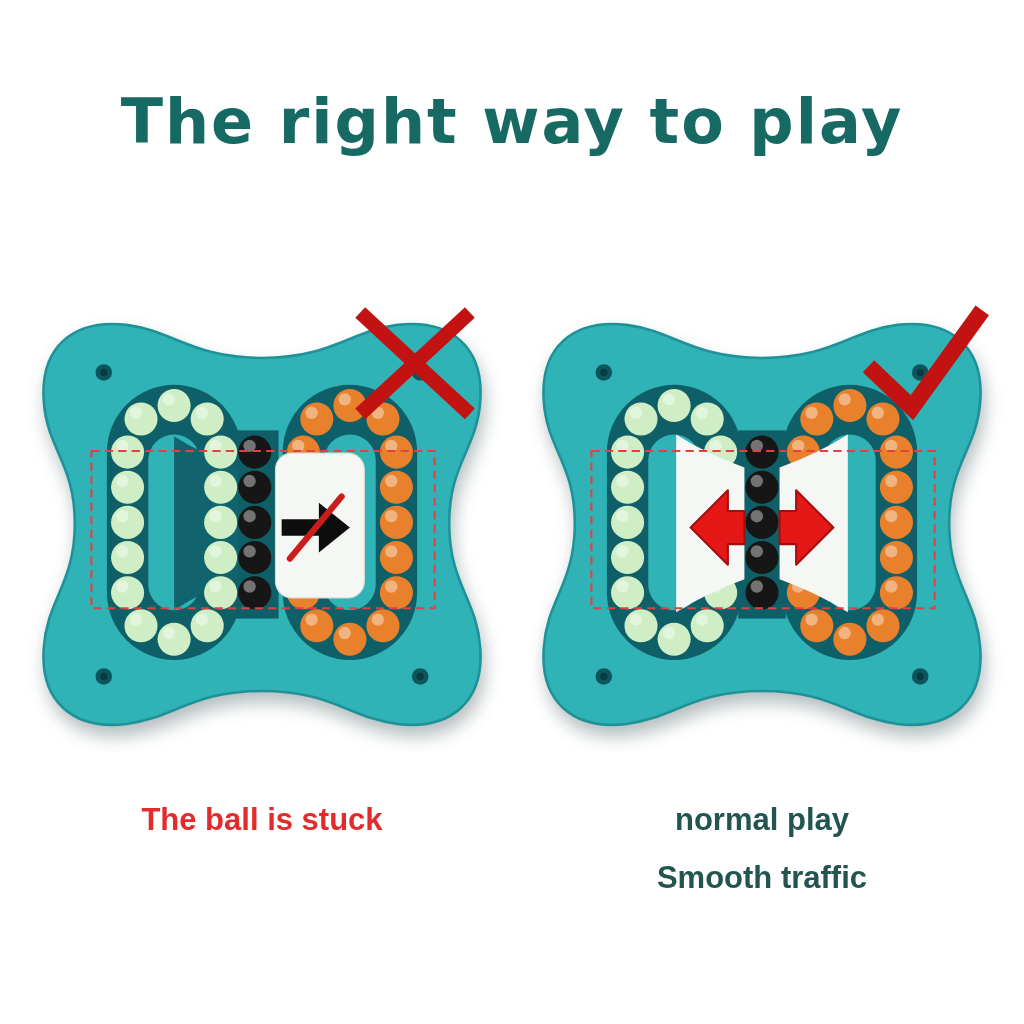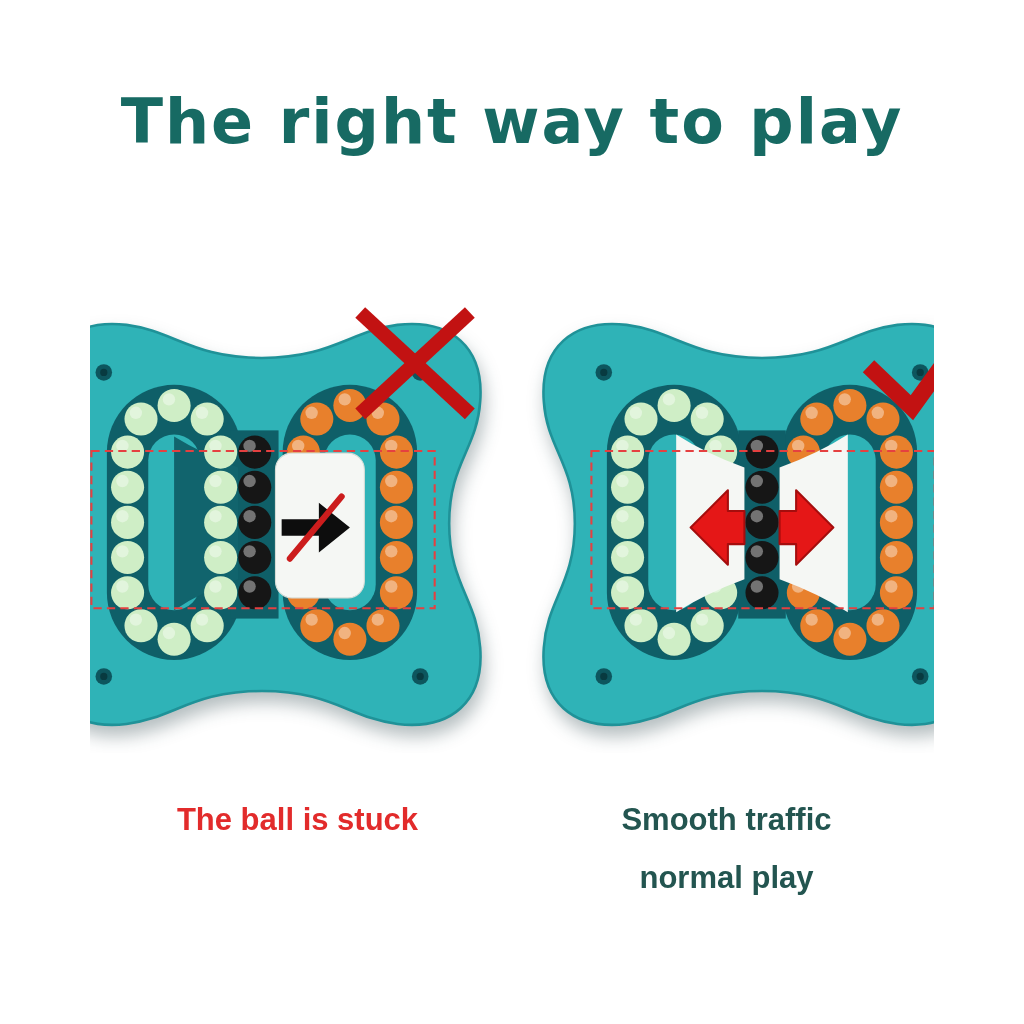--- a/index.html
+++ b/index.html
@@ -1,17 +1,17 @@
 <!DOCTYPE html>
 <html><head>
 <meta charset="utf-8">
 <style>
   html,body { margin:0; padding:0; background:#ffffff; }
   .page {
-    width:844px; height:1024px; margin:0 auto; background:#ffffff;
+    width:1024px; height:1024px; margin:0 auto; background:#ffffff;
     overflow:hidden; font-family:"Liberation Sans", sans-serif;
   }
   h1.title {
     margin:85px 0 0 0; text-align:center;
     font-family:"DejaVu Sans","Liberation Sans",sans-serif;
     font-weight:bold; font-size:62px; letter-spacing:2px;
     color:#176a63;
   }
   .toys {
     margin-top:140px; display:flex; justify-content:center; gap:14px;
@@ -164,18 +164,18 @@
       </svg>
     </div>
 
   </div>
 
   <div class="captions">
     <div class="caption wrong">
       <div>The ball is stuck</div>
     </div>
     <div class="caption right">
+      <div>normal play</div>
       <div>Smooth traffic</div>
-      <div>normal play</div>
     </div>
   </div>
 
 </div>
 
 </body></html>

